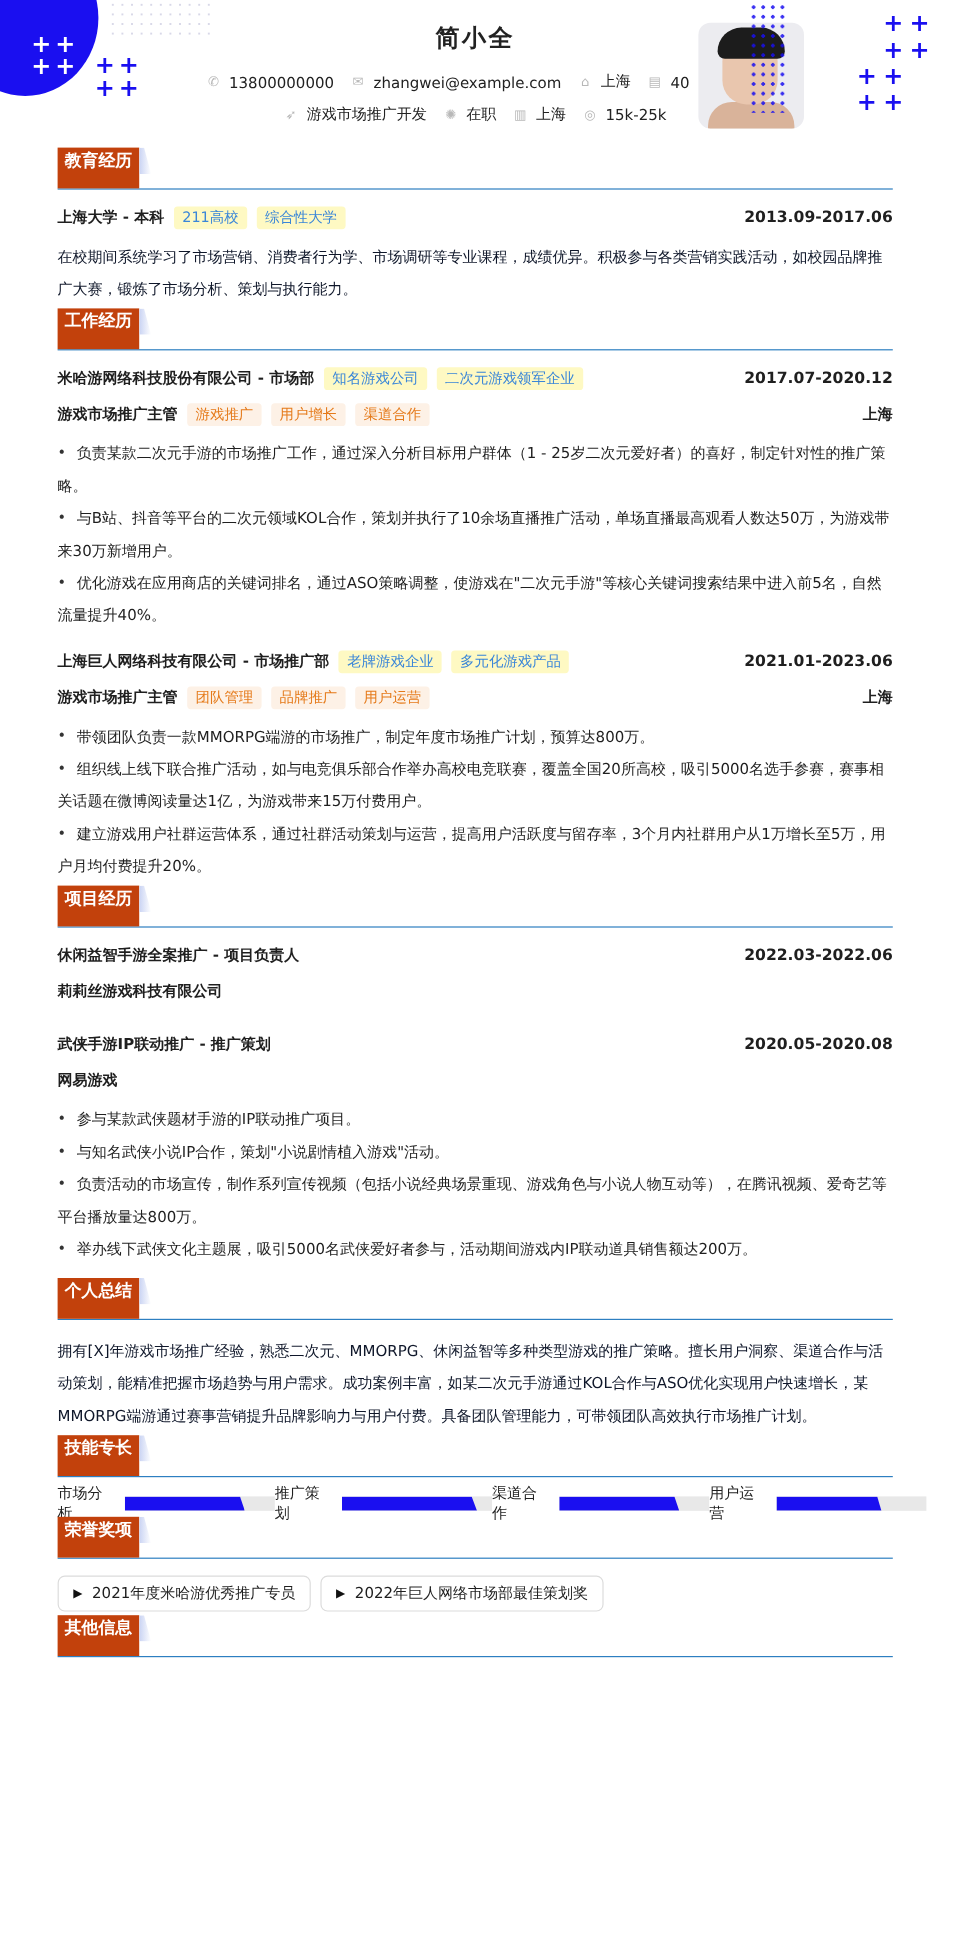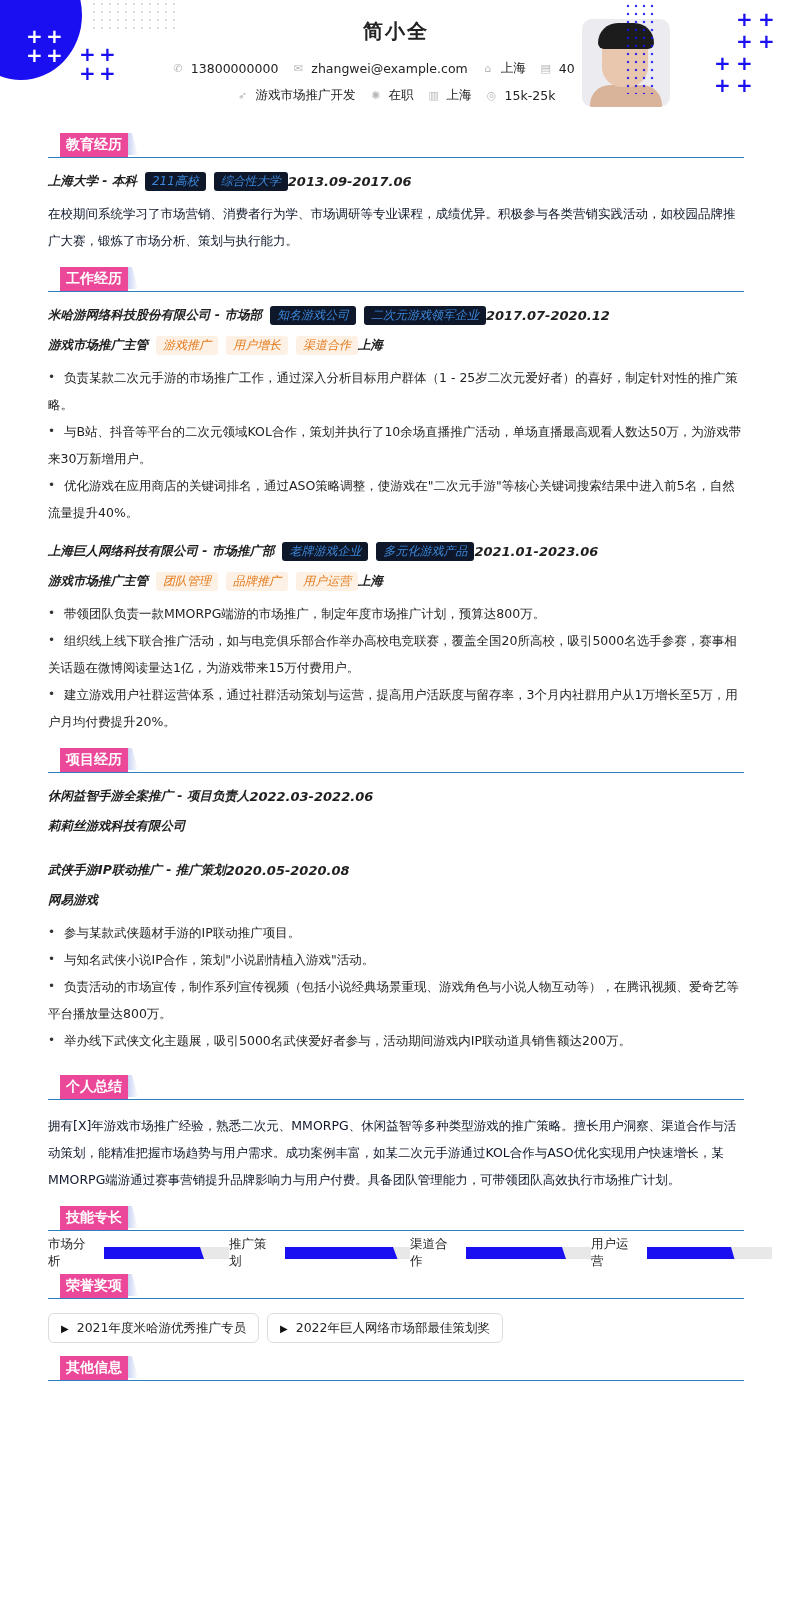--- a/index.html
+++ b/index.html
@@ -24,29 +24,29 @@
   .info-item { display: inline-flex; align-items: center; gap: 7px; }
   .ic { display: inline-block; width: 12px; height: 12px; color: #b8b8b8; font-size: 11px; line-height: 12px; text-align: center; }
   .avatar { position: absolute; right: 74px; top: 19px; width: 88px; height: 88px; border-radius: 10px; background: #ececf0; overflow: hidden; }
   .avatar .face { position: absolute; left: 20px; top: 10px; width: 46px; height: 58px; border-radius: 22px 22px 20px 20px; background: #e9c6ae; }
   .avatar .hair { position: absolute; left: 16px; top: 4px; width: 56px; height: 26px; border-radius: 26px 26px 8px 8px; background: #1c1c1c; }
   .avatar .body { position: absolute; left: 8px; top: 66px; width: 72px; height: 30px; border-radius: 20px 20px 0 0; background: #d9b39a; }
 
   
   .section { margin-top: 14px; }
   .sec-head { position: relative; height: 24px; border-bottom: 1.5px solid #2d7fc1; margin-bottom: 12px; }
-  .sec-title { position: absolute; left: 12px; bottom: 0; background: #ec4899; color: #fff; font-weight: bold; font-size: 14px; padding: 2px 6px 2px 6px; height: 24px; line-height: 18px; }
+  .sec-title { position: absolute; left: 0; bottom: 0; background: #c2410c; color: #fff; font-weight: bold; font-size: 14px; padding: 2px 6px 2px 6px; height: 34px; line-height: 18px; }
   .sec-title::after { content: ""; position: absolute; right: -10px; top: 0; width: 10px; height: 22px; background: linear-gradient(90deg, #c9d3f3, rgba(255,255,255,0)); clip-path: polygon(0 0, 40% 0, 100% 100%, 0 100%); }
 
-  .row { display: flex; align-items: center; justify-content: flex-start; min-height: 22px; margin-bottom: 8px; font-style: italic; }
+  .row { display: flex; align-items: center; justify-content: space-between; min-height: 22px; margin-bottom: 8px; }
   .row-left { display: flex; align-items: center; gap: 8px; }
   .strong { font-weight: bold; font-size: 12.5px; color: #1f1f1f; }
   .date { font-weight: bold; font-size: 13px; color: #1f1f1f; }
   .tag { display: inline-block; padding: 1px 7px; font-size: 12px; border-radius: 3px; line-height: 17px; }
-  .tag.blue { background: #0f172a; color: #3a86d8; }
+  .tag.blue { background: #fef9c3; color: #3a86d8; }
   .tag.orange { background: #fdf1e6; color: #e57a1a; }
   .para { line-height: 27px; font-size: 12.5px; color: #0f172a; }
   ul.bullets { list-style: none; }
   ul.bullets li { position: relative; padding-left: 0; line-height: 27px; font-size: 12.5px; color: #1f1f1f; text-indent: 16px; }
   ul.bullets li::before { content: "•"; position: absolute; left: 0; top: 0; text-indent: 0; color: #333; font-size: 12px; }
   .item-gap { height: 14px; }
 
   
   .skills { display: grid; grid-template-columns: 1fr 1fr 1fr 1fr; row-gap: 14px; padding-top: 2px; }
   .skill { display: flex; align-items: center; gap: 8px; height: 16px; }

